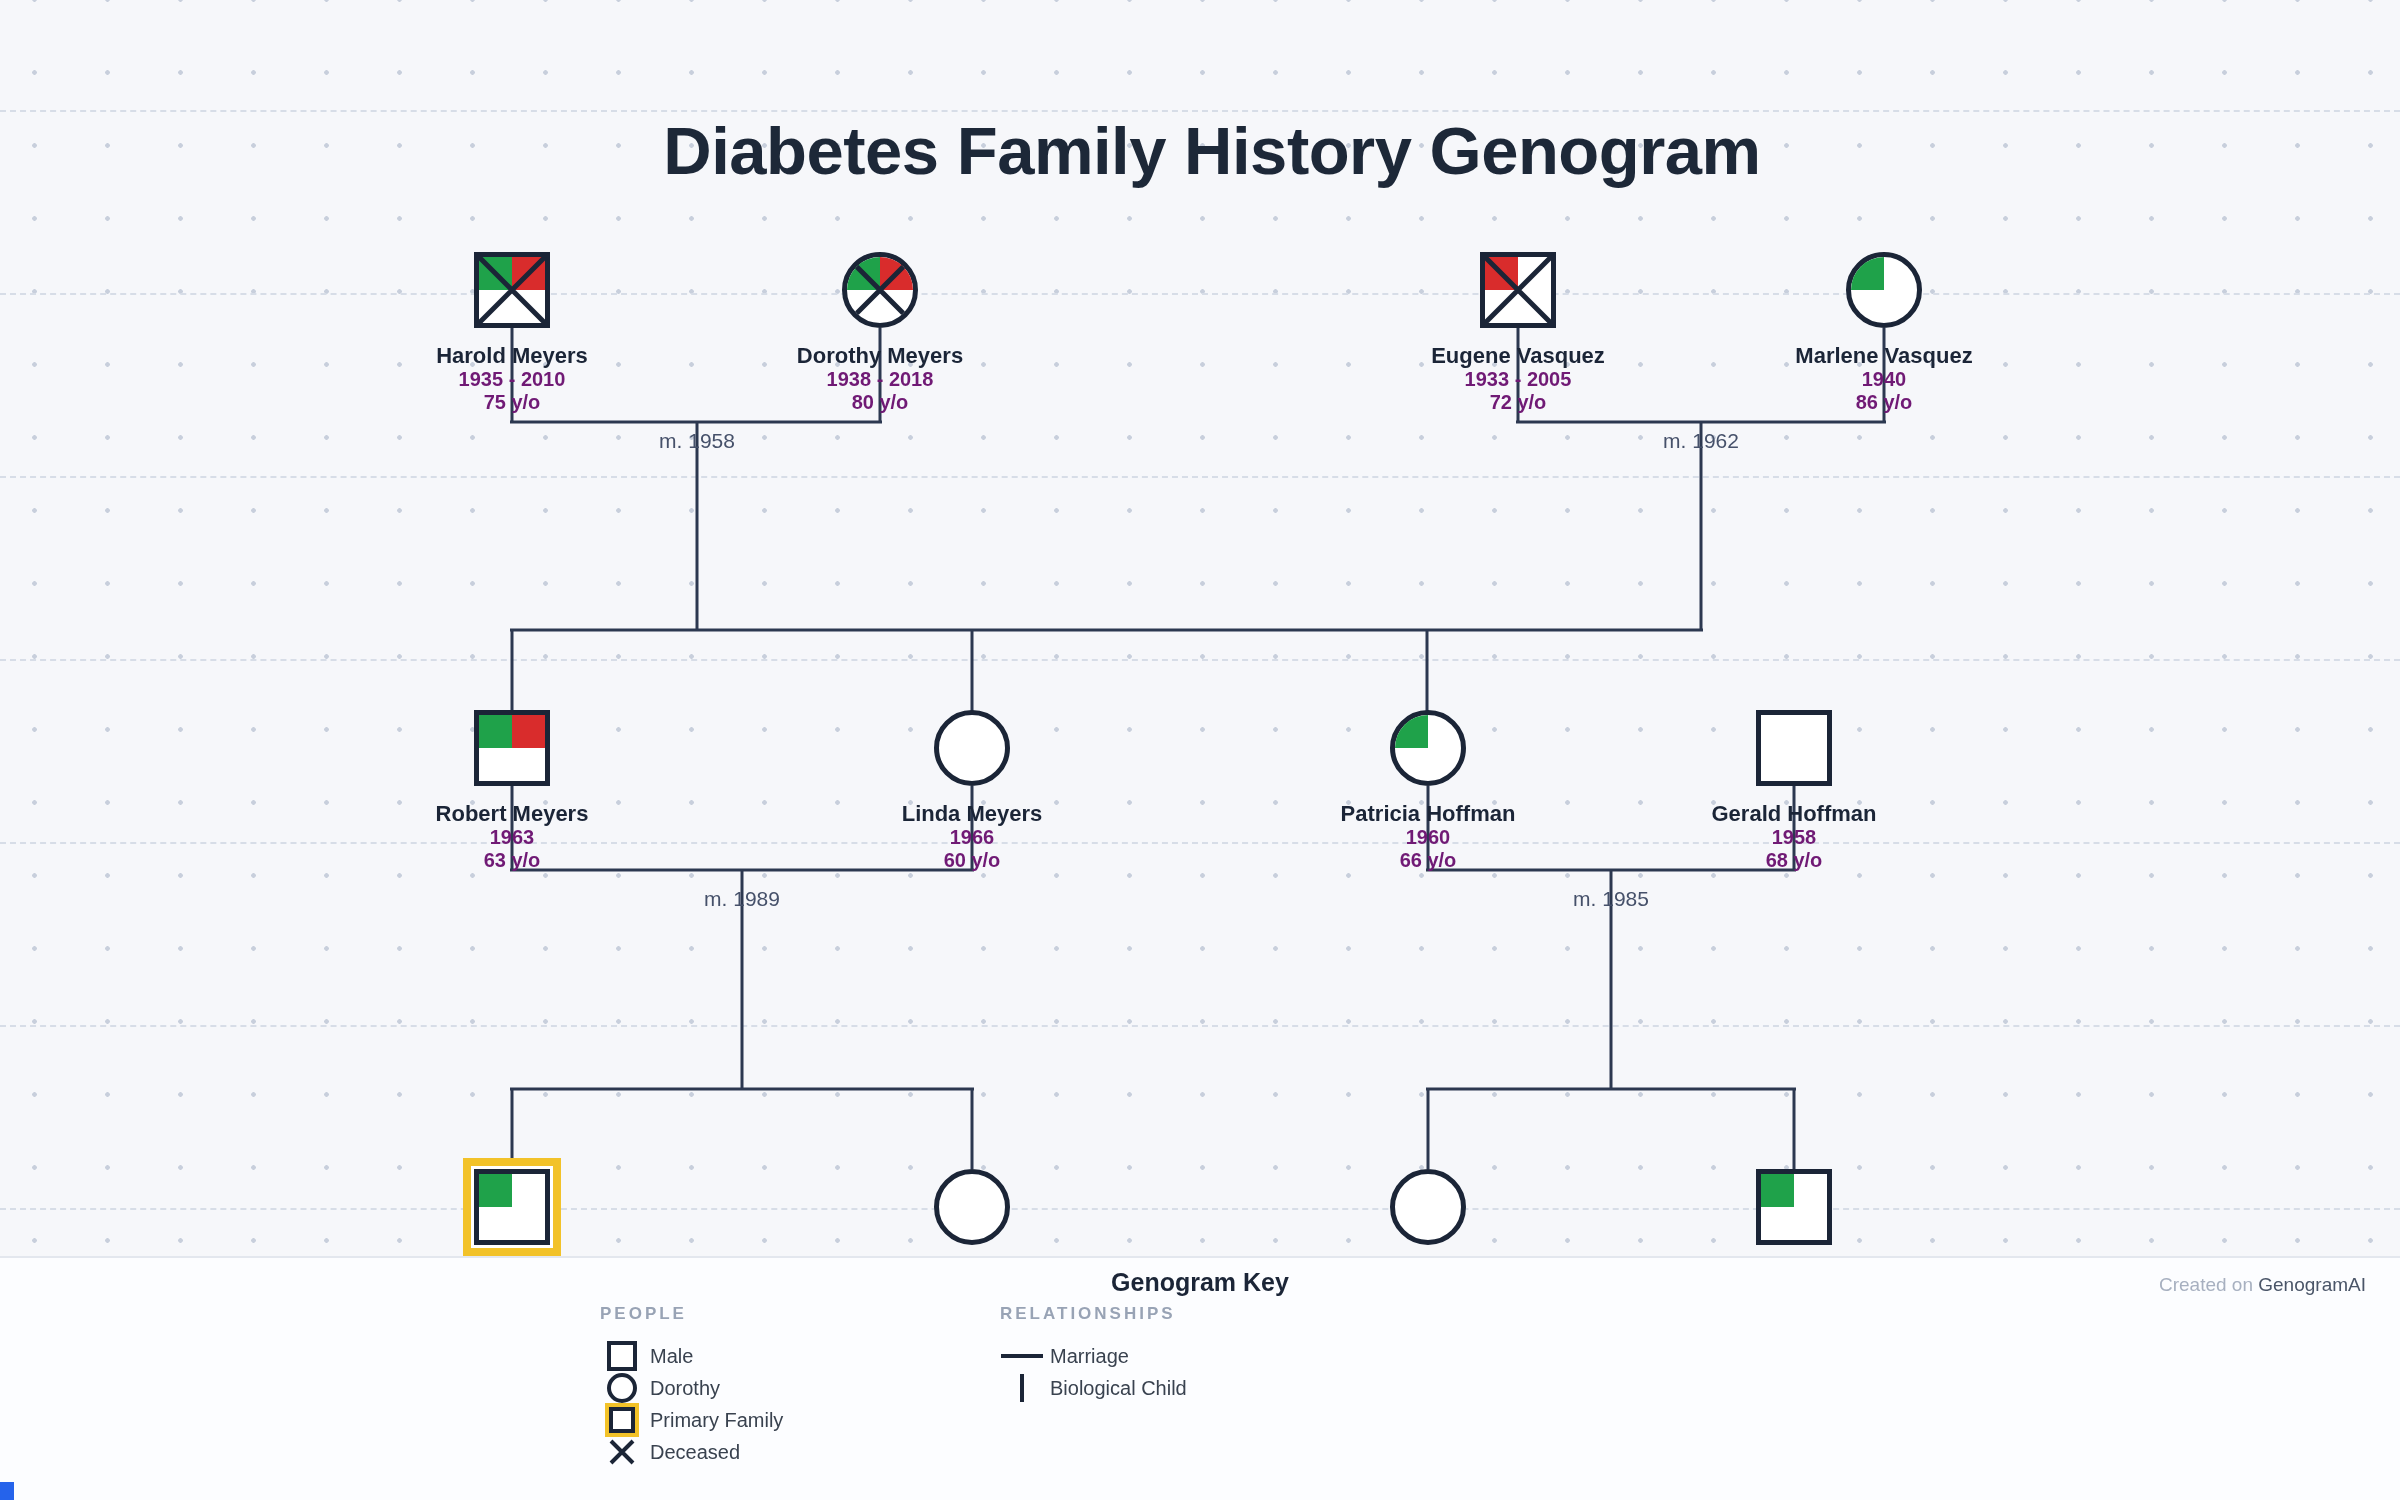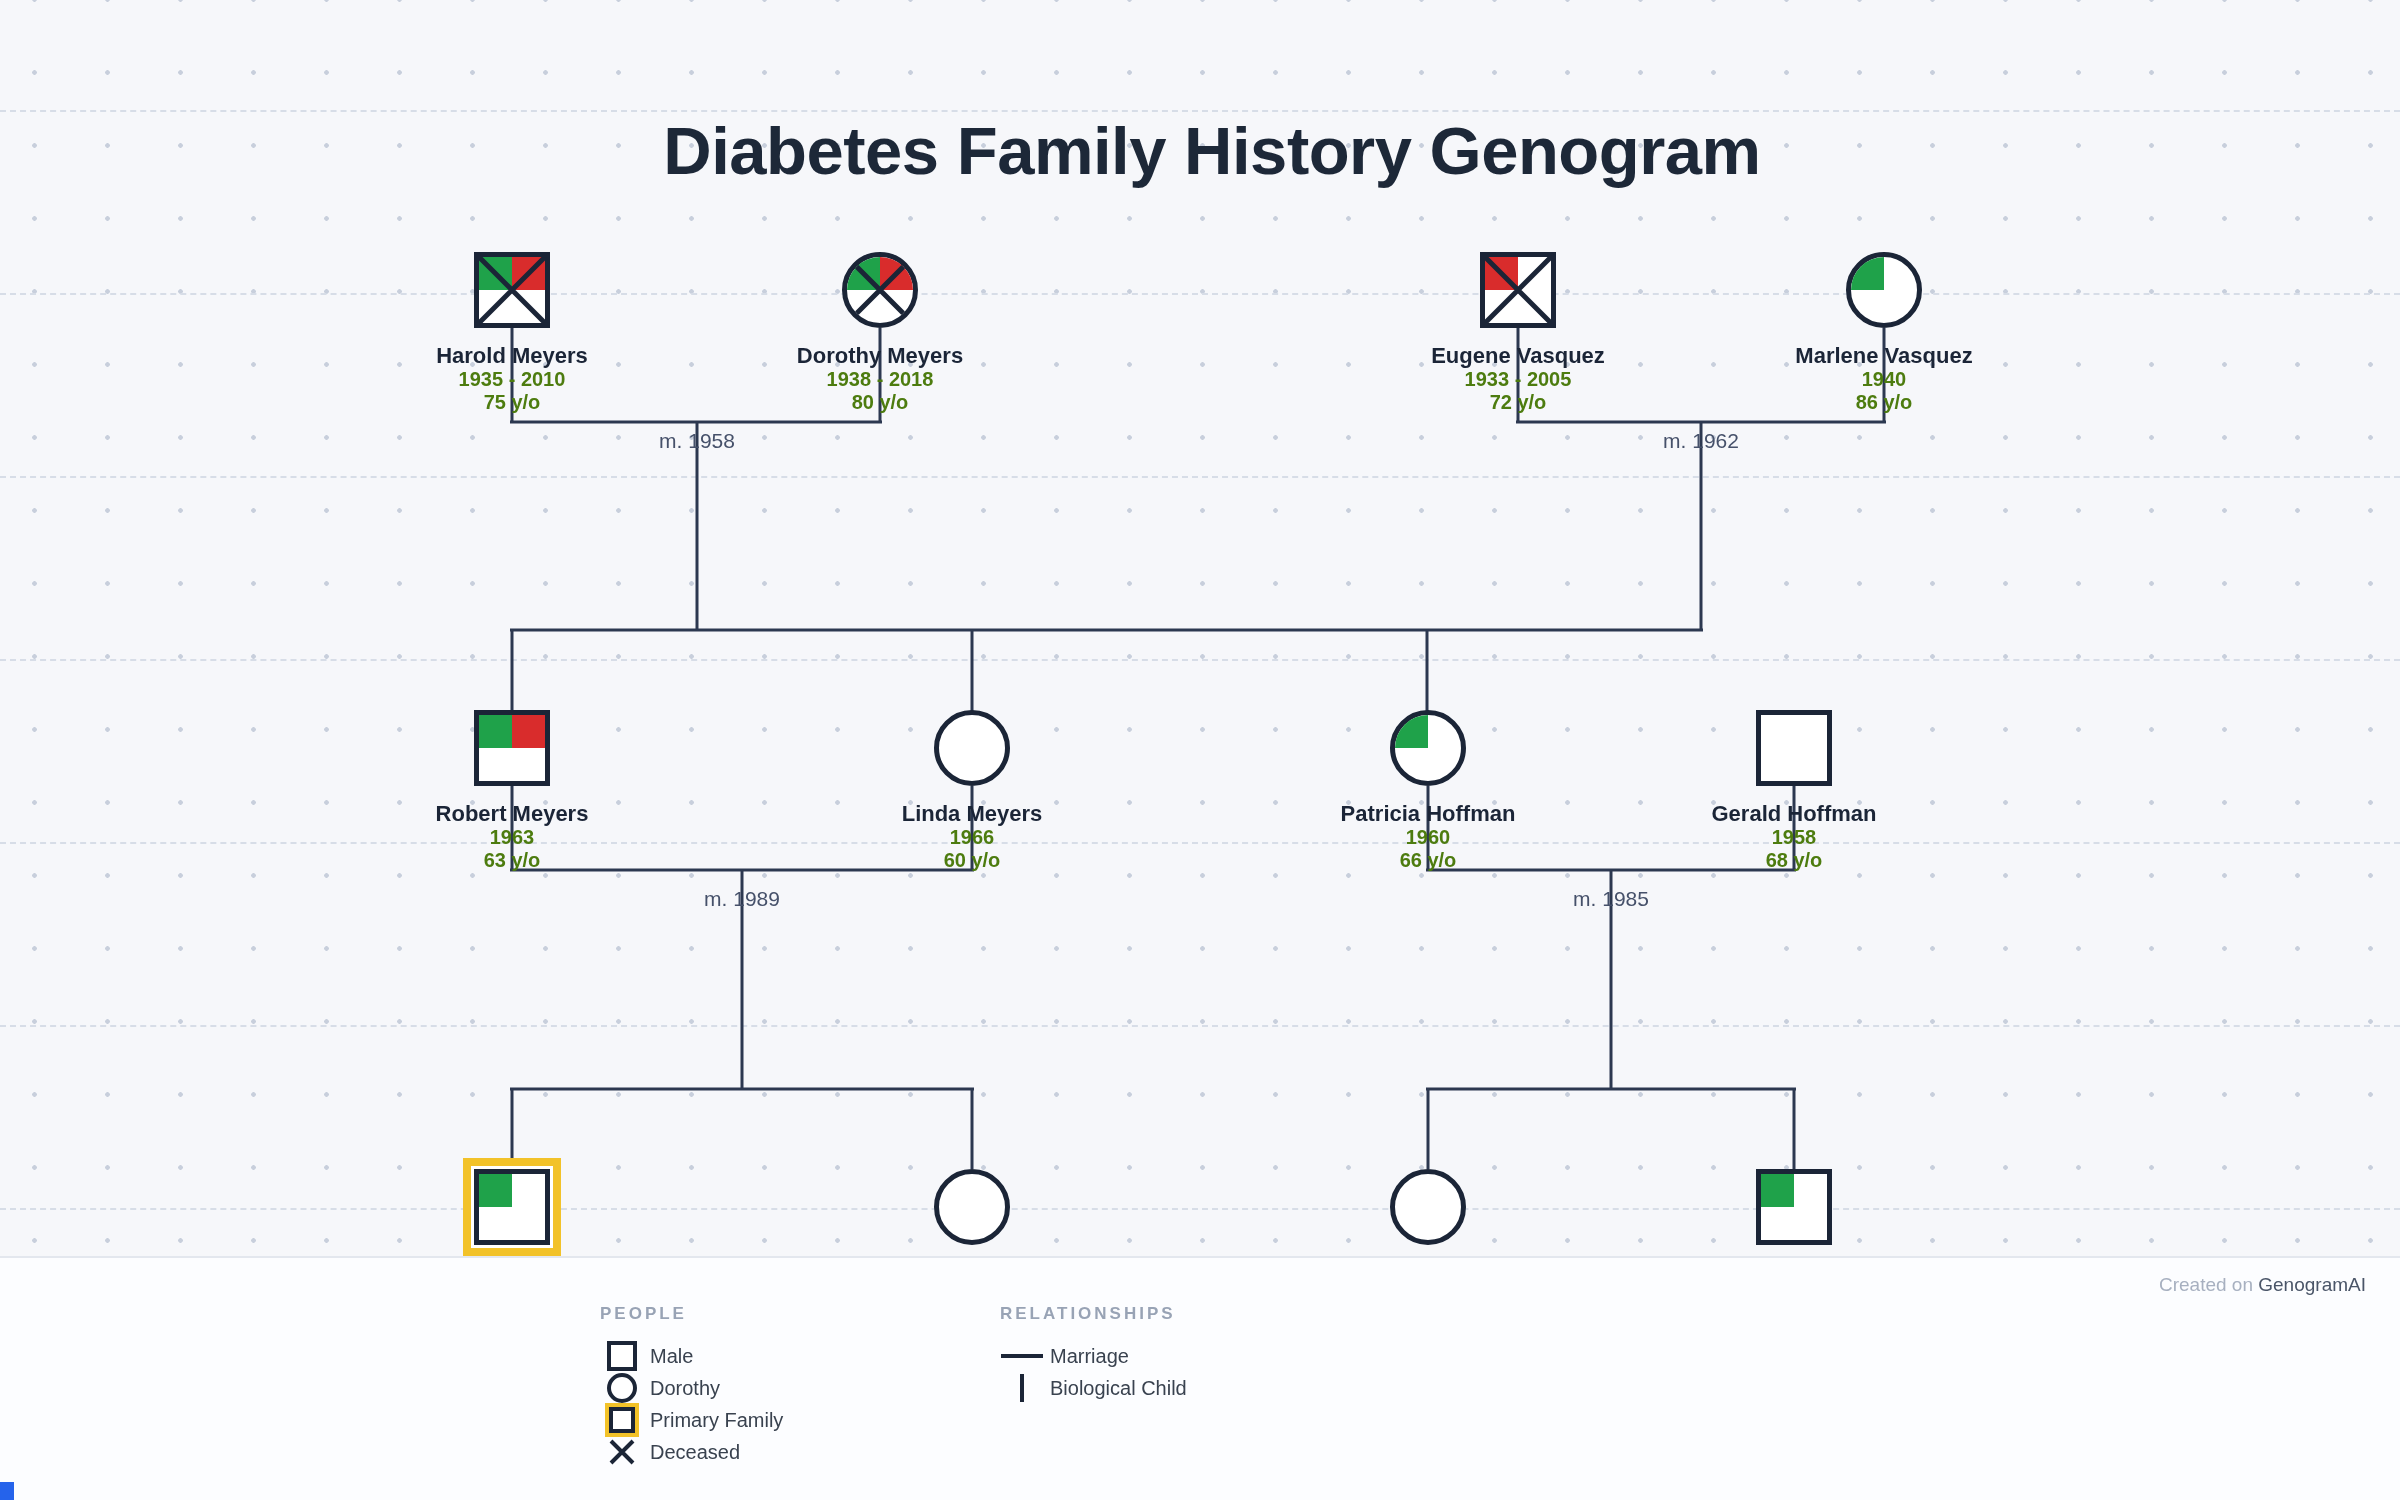--- a/index.html
+++ b/index.html
@@ -21,21 +21,21 @@
     border:5px solid #1b2537;overflow:hidden;box-sizing:content-box;}
   .symbol.circle{border-radius:50%;}
   .quad{position:absolute;width:33px;height:33px;}
   .quad.tl{left:0;top:0;background:#1fa24a;}
   .quad.tr{left:33px;top:0;background:#d92c2c;}
   .xmark{position:absolute;left:0;top:0;}
   .symbol.primary{box-shadow:0 0 0 3px #ffffff,0 0 0 11px #f2c229;}
 
   .plabel{position:absolute;left:-150px;width:300px;text-align:center;}
   .pname{font-size:22px;font-weight:bold;color:#1b2537;line-height:24px;}
-  .pyears,.page{font-size:20px;font-weight:600;color:#4d7c0f;line-height:23px;}
+  .pyears,.page{font-size:20px;font-weight:600;color:#701a75;line-height:23px;}
 
   .mlabel{position:absolute;width:160px;text-align:center;font-size:21px;color:#46516a;line-height:24px;}
 
   #title{position:absolute;left:12px;top:112px;width:2400px;text-align:center;
     font-size:67px;font-weight:bold;color:#1d2838;letter-spacing:-0.5px;}
 
   
   #keypanel{position:absolute;left:0;top:1256px;width:2400px;height:244px;
     background:#fcfdff;border-top:2px solid #e3e7ee;box-sizing:border-box;}
   #keytitle{position:absolute;left:0;top:10px;width:2400px;text-align:center;
@@ -201,20 +201,21 @@
   <div class="person" style="left:1428px;top:1169px">
     <div class="symbol circle"></div>
   </div>
   <div class="person" style="left:1794px;top:1169px">
     <div class="symbol">
       <div class="quad tl"></div>
     </div>
   </div>
 
   <div id="keypanel">
+    <div id="keytitle">Genogram Key</div>
     <div id="attribution"><span>Created on </span><b>GenogramAI</b></div>
 
     <div class="keycol" style="left:600px">
       <div class="keyhead">PEOPLE</div>
       <div class="keyrow">
         <div class="kicon">
             <div class="ksquare"></div>
           </div>
         <div class="klabel">Male</div>
       </div>

